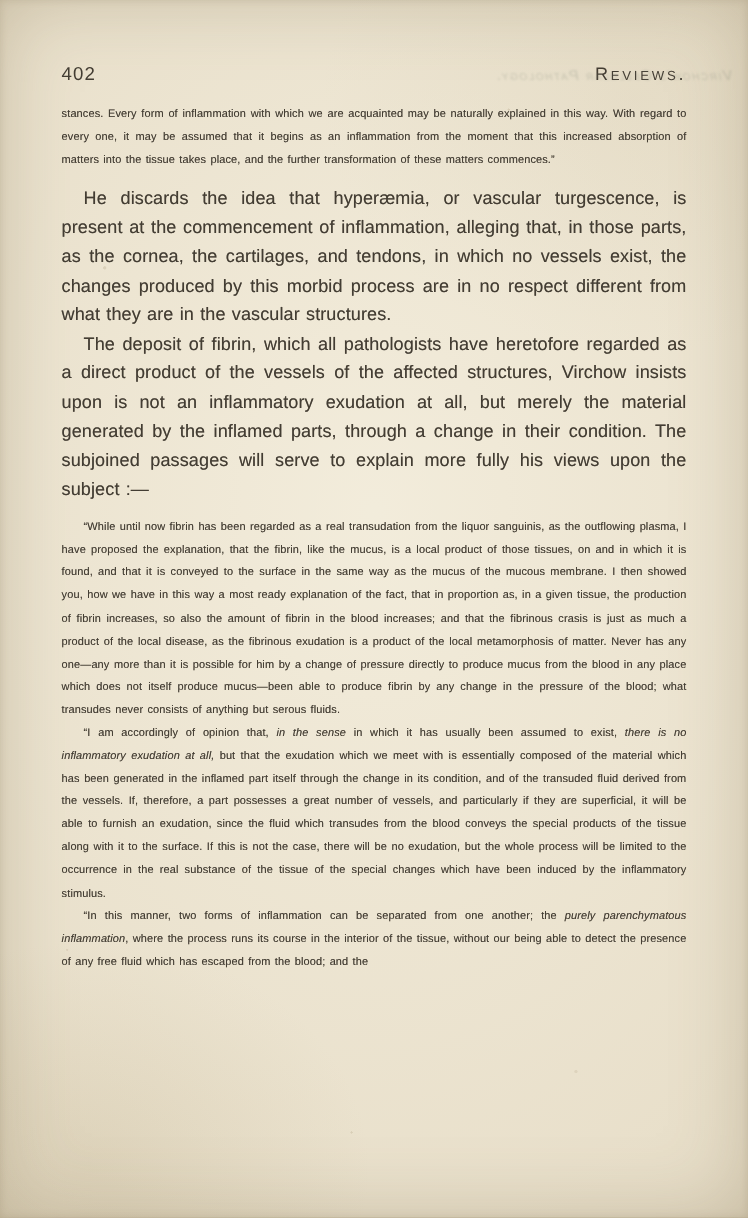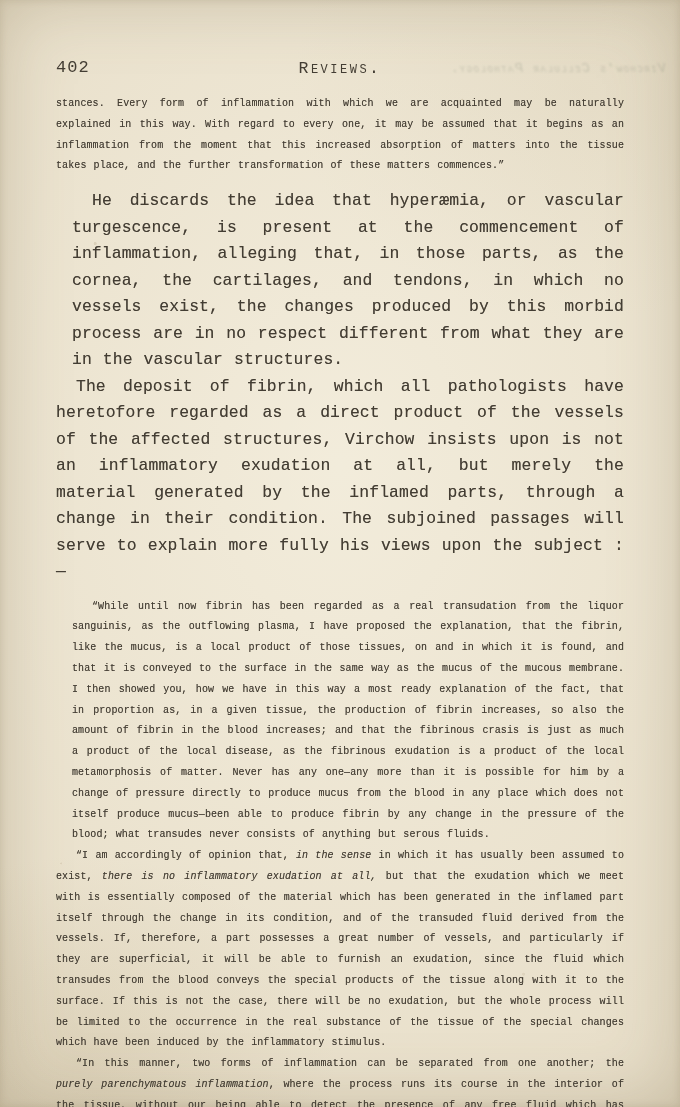--- a/index.html
+++ b/index.html
@@ -6,21 +6,21 @@
     margin: 0;
     padding: 0;
     background: #b9ad94;
   }
   .scan-page {
     position: relative;
     width: 680px;
     height: 1107px;
     margin: 0 auto;
     overflow: hidden;
-    font-family: Liberation Mono, monospace;
+    font-family: Liberation Sans, sans-serif;
     color: #433d33;
     background-color: #e8dfca;
     background-image:
       radial-gradient(130% 110% at 50% 42%, rgba(255, 252, 240, 0.45) 0%, rgba(236, 227, 206, 0.1) 55%, rgba(198, 185, 156, 0.38) 100%),
       radial-gradient(60% 30% at 85% 8%, rgba(210, 198, 170, 0.30) 0%, rgba(210, 198, 170, 0) 70%),
       radial-gradient(50% 25% at 12% 96%, rgba(196, 182, 150, 0.35) 0%, rgba(196, 182, 150, 0) 75%);
     box-shadow: inset 0 0 70px rgba(120, 100, 66, 0.28), inset 0 0 8px rgba(110, 92, 60, 0.18);
   }
   .paper-grain {
     position: absolute;
@@ -47,21 +47,21 @@
     left: 0;
     top: 0;
     font-size: 17px;
     letter-spacing: 1px;
   }
   .running-head {
     position: absolute;
     left: 0;
     right: 0;
     top: 1px;
-    text-align: center;
+    text-align: right;
     font-variant: small-caps;
     font-size: 16.5px;
     letter-spacing: 2.5px;
   }
   .ghost-head {
     position: absolute;
     top: 3px;
     left: 310px;
     width: 300px;
     transform: scaleX(-1);
@@ -91,21 +91,21 @@
   }
   .para.large {
     font-size: 16.4px;
     line-height: 26.5px;
   }
   .para.small {
     font-size: 10px;
     line-height: 20.8px;
   }
   .para.indent { text-indent: 20px; }
-  .para.gap-before { margin-top: 11px; margin-left: 16px; }
+  .para.gap-before { margin-top: 11px; }
   .it { font-style: italic; }
 </style>
 </head>
 <body>
 
 <div class="scan-page">
   <div class="paper-grain"></div>
 
   <div class="page-header">
     <span class="page-number">402</span>

